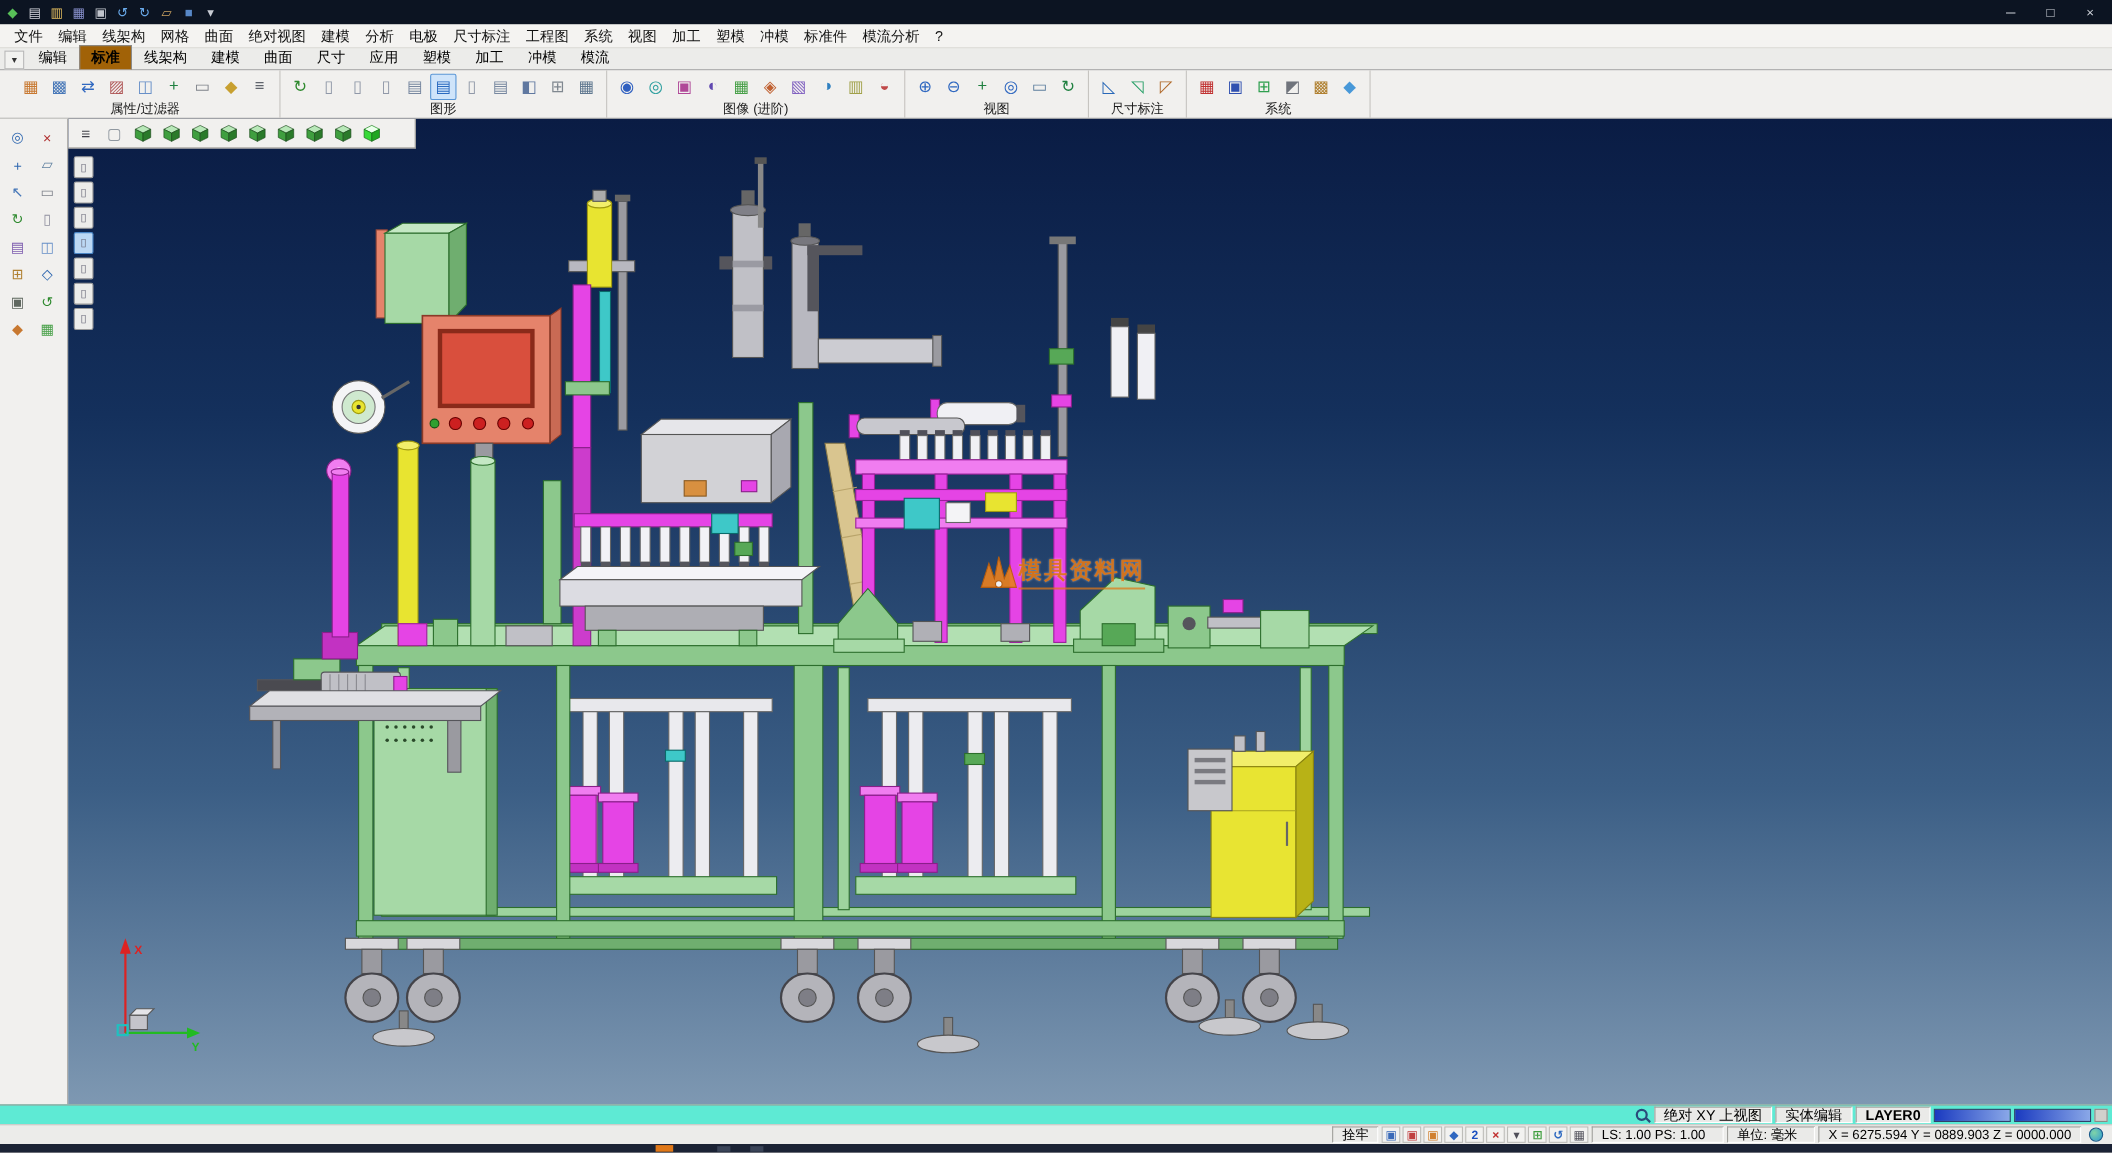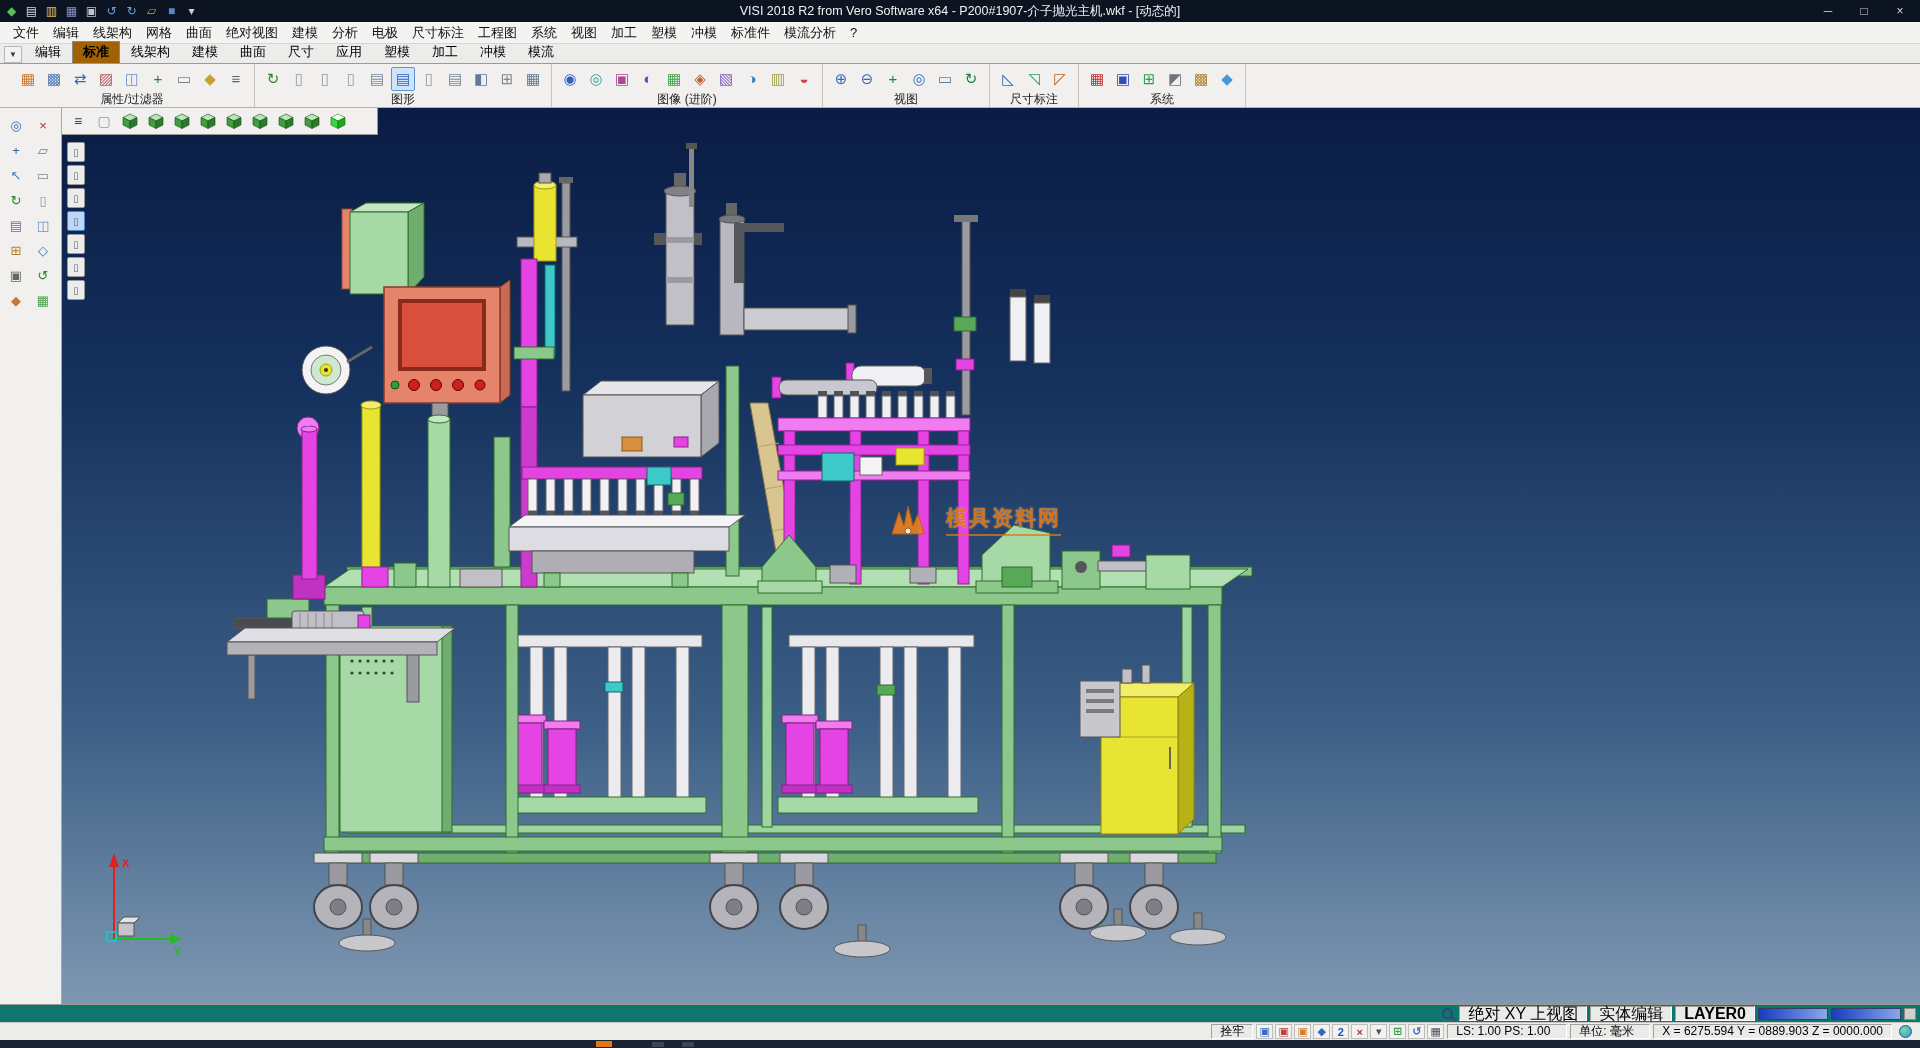--- a/index.html
+++ b/index.html
@@ -48,25 +48,25 @@
   .cube.active { filter:brightness(1.3) saturate(1.3); }
 
   
   .floatcol { position:absolute; top:34px; left:5px; display:flex; flex-direction:column; gap:3px; z-index:6; }
   .fbtn { width:18px; height:20px; background:#ececea; border:1px solid #9a9a9a; border-radius:2px; display:flex; align-items:center; justify-content:center; font-size:10px; color:#667; }
   .fbtn.active { background:#bcd8f4; border-color:#4a86c6; }
 
   .machine-svg { position:absolute; top:29px; left:0; }
 
   
-  .watermark { position:absolute; left:828px; top:396px; display:flex; align-items:center; gap:20px; z-index:5; opacity:.92; }
+  .watermark { position:absolute; left:828px; top:396px; display:flex; align-items:center; gap:0; z-index:5; opacity:.92; }
   .wm-text { color:#e07818; font-weight:bold; font-size:21px; letter-spacing:2px; text-shadow:0 0 2px rgba(255,255,255,.55); border-bottom:2px solid rgba(224,120,24,.8); padding-bottom:2px; white-space:nowrap; }
 
   
-  .status1 { position:absolute; top:1004px; left:0; width:1920px; height:18px; background:#0f766e; border-top:1px solid #9a9894; display:flex; align-items:center; justify-content:flex-end; gap:3px; padding:0 4px; font-size:16px; }
+  .status1 { position:absolute; top:1004px; left:0; width:1920px; height:18px; background:#5eead4; border-top:1px solid #9a9894; display:flex; align-items:center; justify-content:flex-end; gap:3px; padding:0 4px; font-size:13px; }
   .status2 { position:absolute; top:1022px; left:0; width:1920px; height:18px; background:#ececea; border-top:1px solid #c8c6c2; display:flex; align-items:center; justify-content:flex-end; gap:3px; padding:0 4px; font-size:12px; }
   .scell { border:1px solid; border-color:#a0a09c #ffffff #ffffff #a0a09c; background:#eaeae8; padding:0 8px; height:15px; line-height:13px; white-space:nowrap; color:#000; }
   .bold { font-weight:bold; }
   .bluebar { width:70px; height:12px; border:1px solid #30406a; background:linear-gradient(90deg,#1a3ac0,#8aa8e8); }
   .graysq { width:12px; height:12px; background:#d0d0cc; border:1px solid #8a8a86; }
   .mag { width:11px; height:11px; border:2px solid #2a4a7a; border-radius:50%; position:relative; margin:0 3px; }
   .mag::after { content:""; position:absolute; width:6px; height:2px; background:#2a4a7a; transform:rotate(45deg); right:-5px; bottom:-2px; }
   .mini { width:17px; height:15px; border:1px solid #bdbdb9; background:#f2f2f0; display:flex; align-items:center; justify-content:center; font-size:11px; font-weight:bold; }
   .globe { width:13px; height:13px; border-radius:50%; border:1px solid #1a5a8a; background:radial-gradient(circle at 35% 35%, #7fd4a8, #2f9ad0); margin:0 4px; }
 
@@ -118,21 +118,20 @@
 
         <span class="qat-icon">
           <span style="color: rgb(88, 136, 200);">■</span>
         </span>
 
         <span class="qat-icon">
           <span style="color: rgb(200, 204, 212);">▾</span>
         </span>
 
     </div>
-    <div class="win-title">VISI 2018 R2 from Vero Software x64 - P200#1907-介子抛光主机.wkf - [动态的]</div>
     <div class="win-buttons">
       <span class="win-btn">─</span>
       <span class="win-btn">□</span>
       <span class="win-btn">×</span>
     </div>
   </div>
 
   <div class="menubar">
 
       <span class="menu-item">文件</span>

